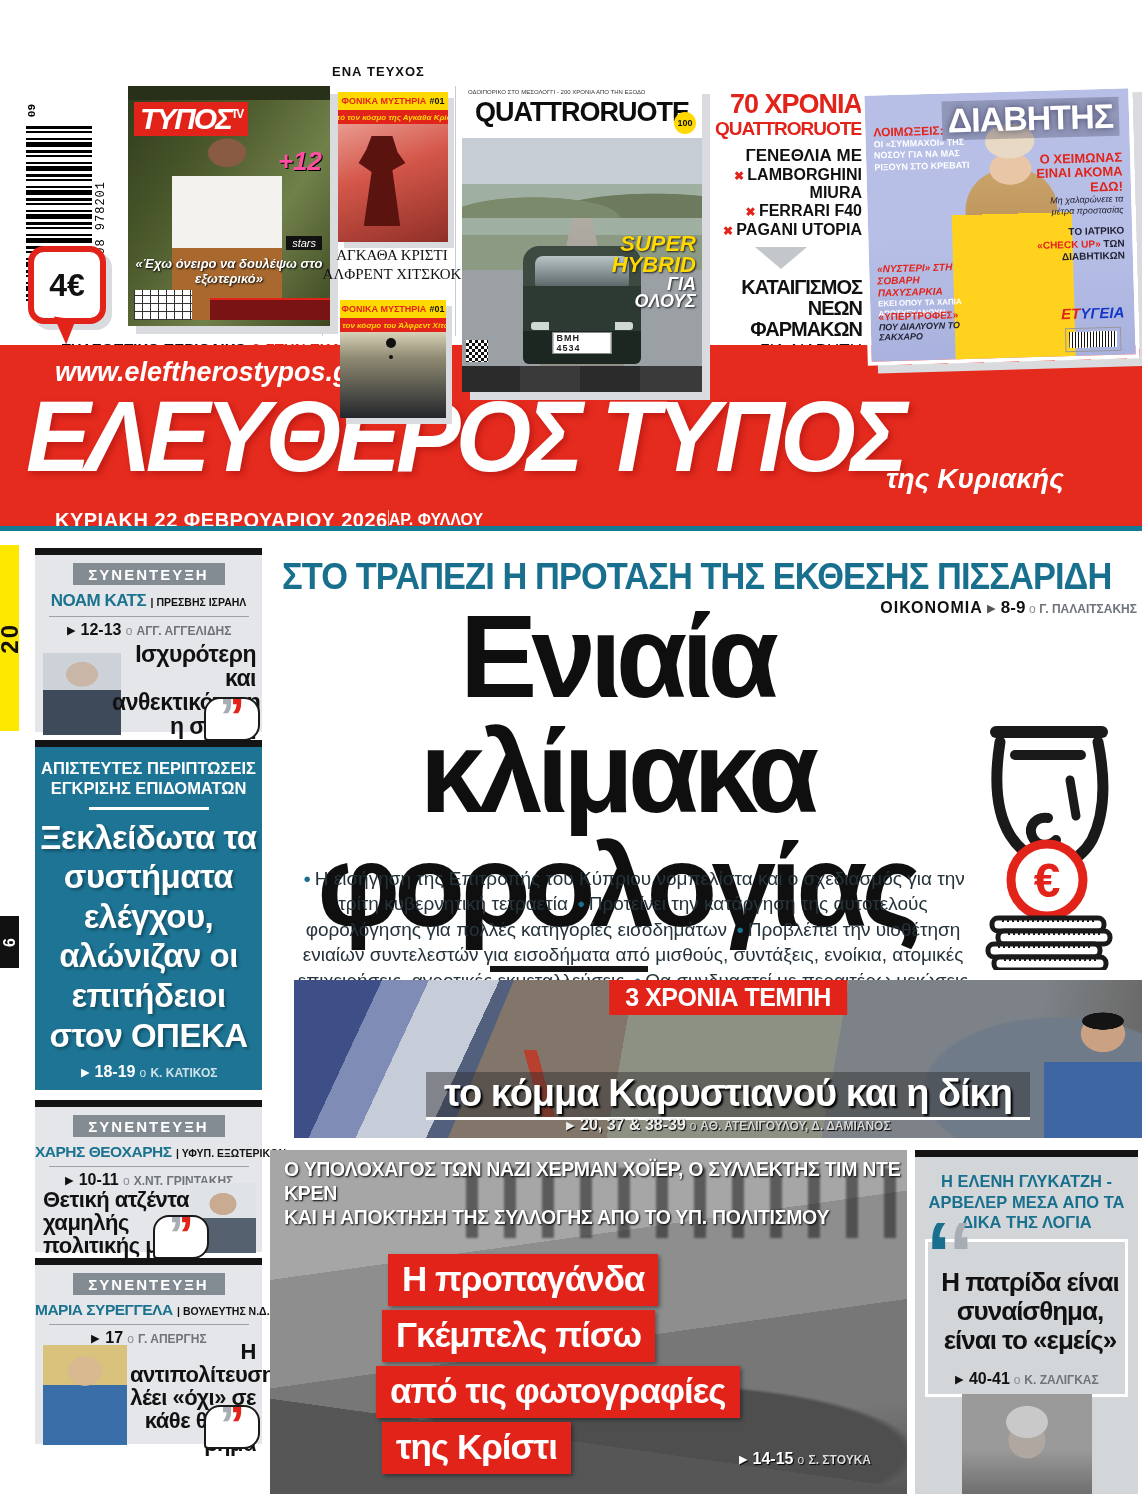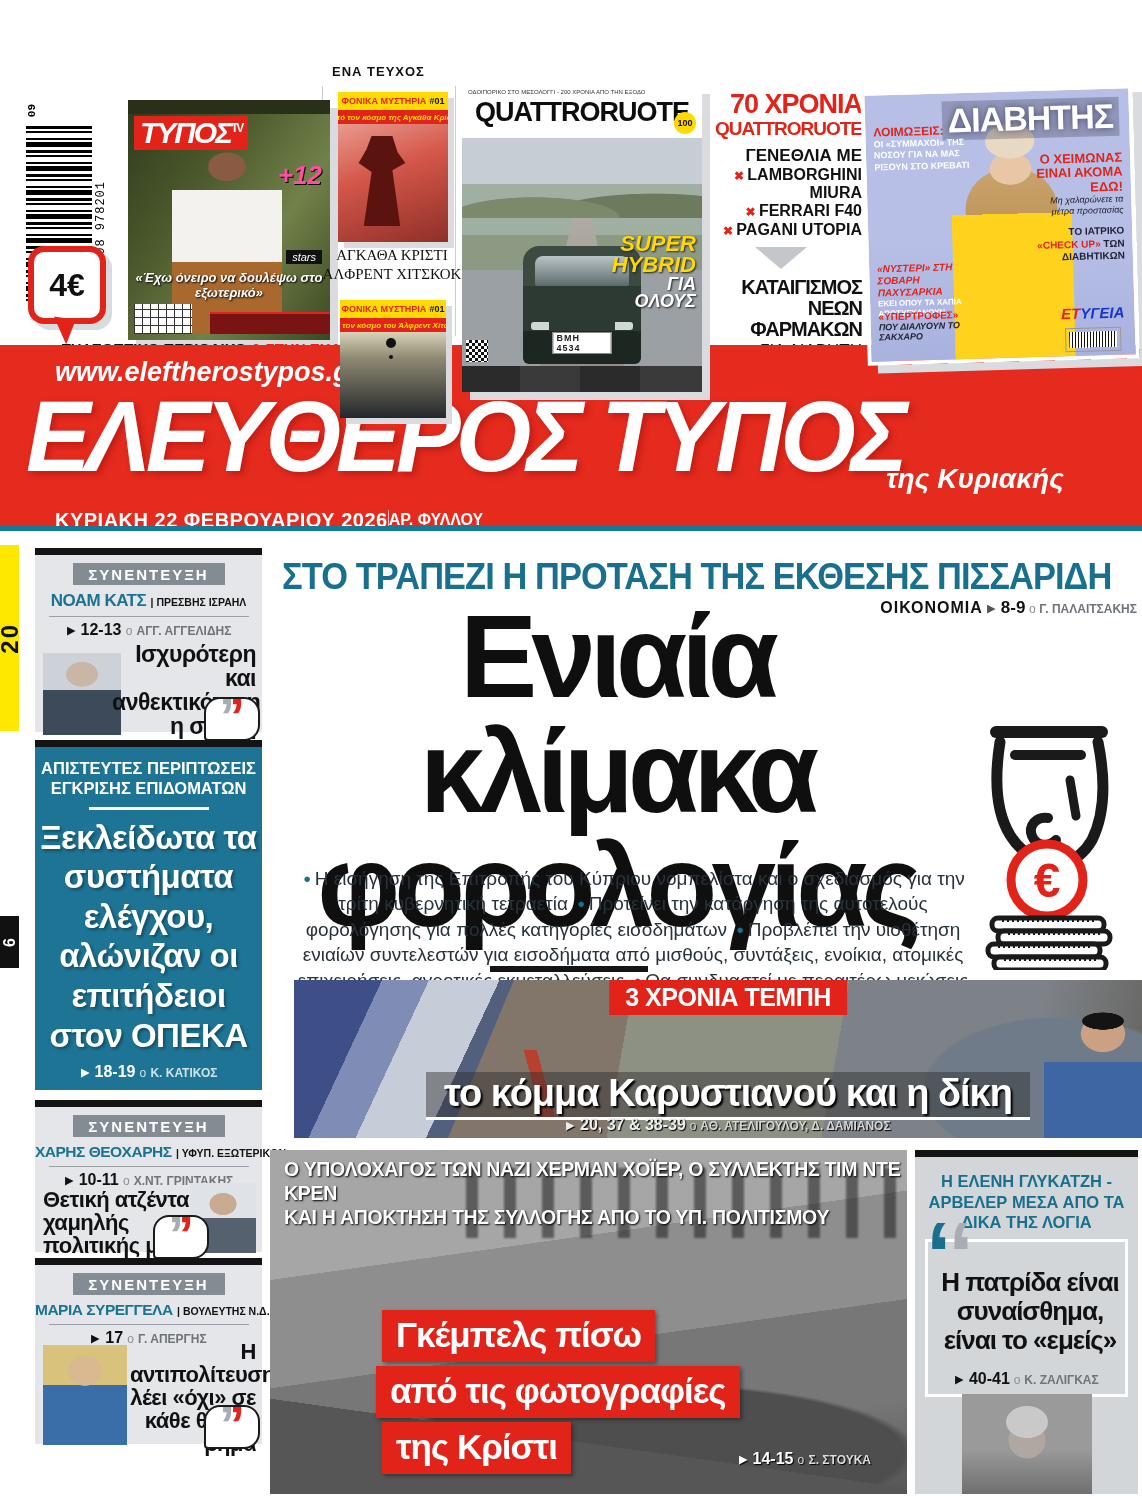--- a/index.html
+++ b/index.html
@@ -42,21 +42,21 @@
     border:6px solid #e2231a; border-radius:16px; box-shadow:6px 6px 0 #d9dbde;
     display:flex; align-items:center; justify-content:center; }
   .price-tag .amt { font-size:32px; font-weight:bold; color:#111; }
   .price-tail { left:52px; top:318px; width:0; height:0;
     border-left:16px solid transparent; border-right:6px solid transparent;
     border-top:26px solid #e2231a; transform:rotate(8deg); }
 
   
   .tv-cover { left:128px; top:86px; width:202px; height:240px; box-shadow:8px 8px 0 #d9dbde;
     background:linear-gradient(125deg,#2e3a1c 0%, #4c5a2c 35%, #71814a 65%, #3c4722 100%);
-    overflow:hidden;margin-top:14px; }
+    overflow:hidden; }
   .tv-topbar { position:absolute; left:0; top:0; width:100%; height:14px; background:#29301a;
     color:#e9e4d2; font-size:6px; display:flex; align-items:center; padding:0 4px; gap:4px; }
   .tv-logo { position:absolute; left:6px; top:16px; background:#e2231a; color:#fff;
     font-weight:bold; font-style:italic; font-size:30px; padding:0 6px; letter-spacing:-2px; }
   .tv-logo sup { font-size:12px; font-style:normal; }
   .tv-plus { position:absolute; right:8px; top:60px; color:#ff4fa0; font-weight:bold;
     font-style:italic; font-size:26px; text-shadow:1px 1px 0 #000; }
   .tv-stars { position:absolute; right:8px; top:150px; background:#111; color:#fff;
     font-style:italic; font-size:11px; padding:1px 6px; }
   .tv-woman { position:absolute; left:44px; top:44px; width:110px; height:190px;
@@ -599,20 +599,21 @@
       <span class="ref-author">ΑΘ. ΑΤΕΛΙΓΟΥΛΟΥ, Δ. ΔΑΜΙΑΝΟΣ</span>
     </div>
   </div>
 
   <div class="abs occ">
     <div class="figures"></div>
     <div class="occ-kick">
       <div>Ο ΥΠΟΛΟΧΑΓΟΣ ΤΩΝ ΝΑΖΙ ΧΕΡΜΑΝ ΧΟΪΕΡ, Ο ΣΥΛΛΕΚΤΗΣ ΤΙΜ ΝΤΕ ΚΡΕΝ</div>
       <div>ΚΑΙ Η ΑΠΟΚΤΗΣΗ ΤΗΣ ΣΥΛΛΟΓΗΣ ΑΠΟ ΤΟ ΥΠ. ΠΟΛΙΤΙΣΜΟΥ</div>
     </div>
+    <div class="occ-line" style="left:118px;top:104px">Η προπαγάνδα</div>
     <div class="occ-line" style="left:112px;top:160px">Γκέμπελς πίσω</div>
     <div class="occ-line" style="left:106px;top:216px">από τις φωτογραφίες</div>
     <div class="occ-line" style="left:112px;top:272px">της Κρίστι</div>
     <div class="occ-ref">
       <span class="ref-arrow">▶</span>
       <span class="ref-pages">14-15</span>
       <span class="ref-of">ο</span>
       <span class="ref-author">Σ. ΣΤΟΥΚΑ</span>
     </div>
   </div>

